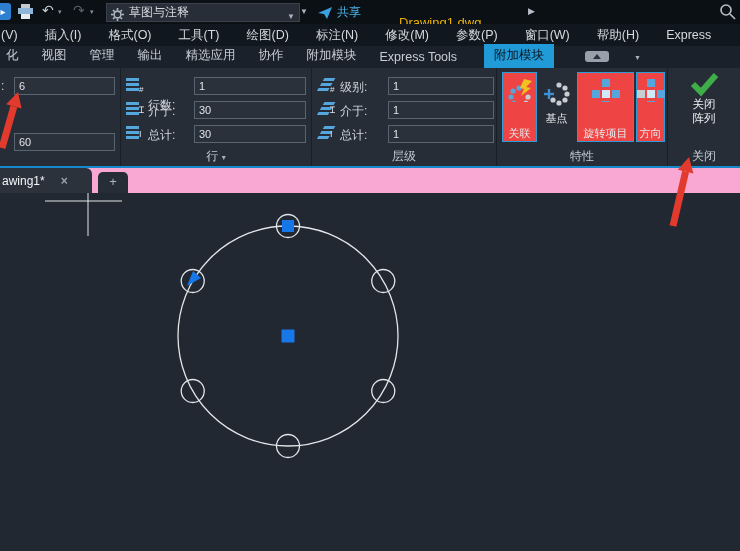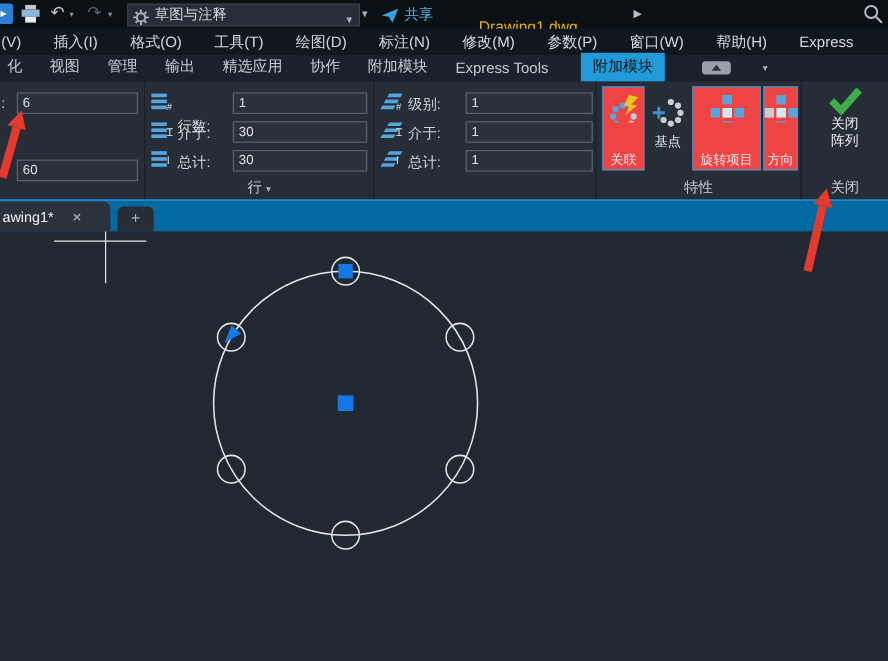--- a/index.html
+++ b/index.html
@@ -45,21 +45,21 @@
   .field{position:absolute;height:16px;background:#2a313b;border:1px solid #5a6370;color:#e0e3e7;
          font-size:11px;padding:0 4px;font-family:"Liberation Sans","DejaVu Sans",sans-serif;}
   .frow-label{position:absolute;color:#cfd4da;font-size:12px;}
   .ricon{position:absolute;left:5px;width:19px;height:15px;}
   .prop-btn{position:absolute;top:4px;height:70px;display:flex;flex-direction:column;align-items:center;
             justify-content:flex-start;gap:3px;padding-top:6px;box-sizing:border-box;color:#e8eaec;font-size:11px;}
   .prop-btn.active{border:1px solid #2e9bd9;background:#ef4444;gap:24px;}
   .close-btn{position:absolute;left:6px;top:3px;width:60px;height:78px;display:flex;flex-direction:column;
              align-items:center;gap:1px;color:#eef1f3;font-size:11.5px;line-height:13px;}
   
-  .doctabs{top:168px;left:0;width:740px;height:25px;background:#0369a1;}
+  .doctabs{top:168px;left:0;width:740px;height:25px;background:#f9a8d4;}
   .doctab{left:0;top:0;width:92px;height:25px;background:#2b323c;border-radius:0 6px 0 0;
           display:flex;align-items:center;color:#f2f4f6;font-size:12px;padding-left:2px;box-sizing:border-box;}
   .doctab-close{margin-left:16px;color:#9aa2ab;font-size:12px;font-weight:bold;}
   .newtab{left:98px;top:4px;width:30px;height:21px;background:#262d36;border-radius:5px 5px 0 0;
           color:#aeb5bd;font-size:13px;text-align:center;line-height:20px;}
   
   .canvas{top:193px;left:0;width:740px;height:358px;background:#222831;}
   #dwg-overlay{position:absolute;top:0;left:0;width:740px;height:551px;pointer-events:none;z-index:40;}
 </style>
 </head>
@@ -200,20 +200,21 @@
           <rect x="0" y="11" width="11" height="3" fill="#55a6dd"></rect>
       </g>
         <text x="13" y="12" font-size="9" fill="#dfe3e6">I</text>
     </svg>
     <span class="frow-label" style="left:28px;top:11px;">级别:</span>
     <span class="frow-label" style="left:28px;top:35px;">介于:</span>
     <span class="frow-label" style="left:28px;top:59px;">总计:</span>
     <input class="field" style="left: 76px; top: 9px; width: 96px;" value="1">
     <input class="field" style="left: 76px; top: 33px; width: 96px;" value="1">
     <input class="field" style="left: 76px; top: 57px; width: 96px;" value="1">
+    <div class="panel-footer">层级</div>
   </div>
 
   <div class="panel" style="left:497px;width:171px;">
     <div class="prop-btn active" style="left:5px;width:35px;">
       <svg width="28" height="30">
         <g fill="#55a6dd">
           <circle cx="13" cy="9" r="2.6"></circle>
             <circle cx="7" cy="12" r="2.6"></circle>
             <circle cx="5" cy="18" r="2.6"></circle>
             <circle cx="8" cy="24" r="2.6"></circle>

